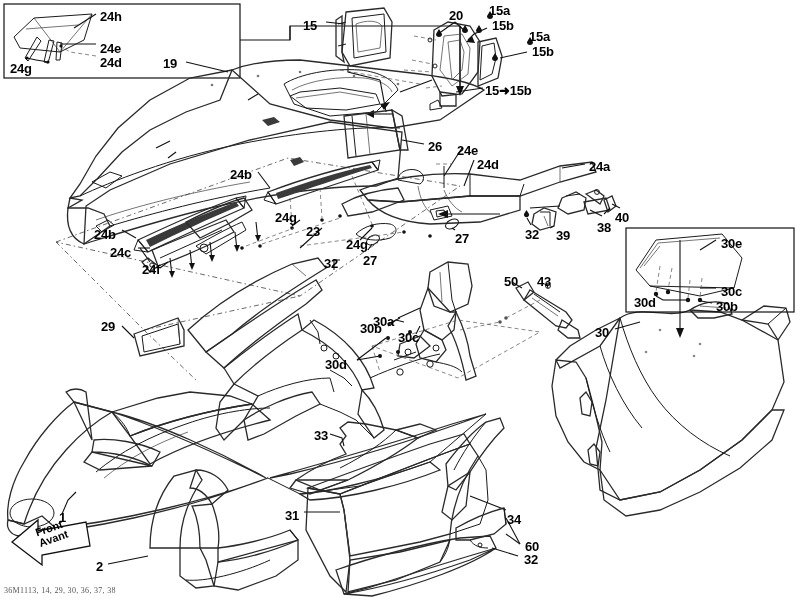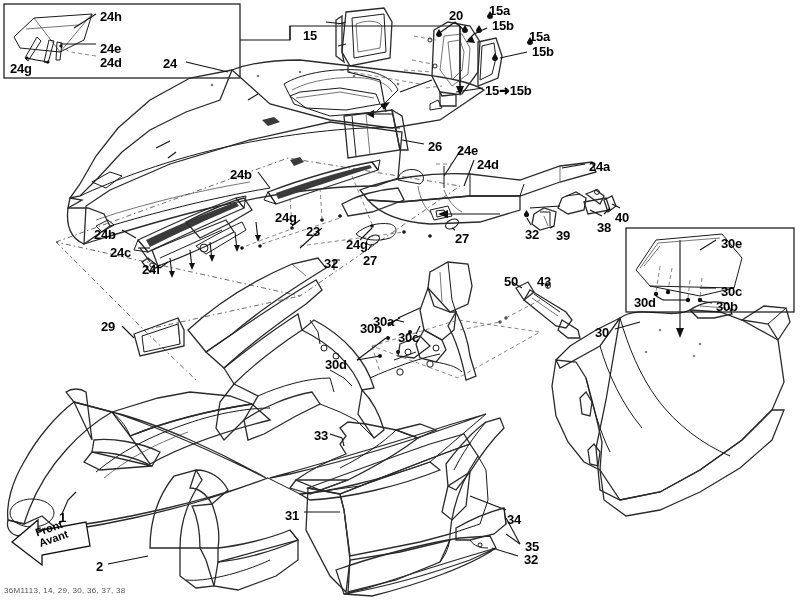--- a/index.html
+++ b/index.html
@@ -29,21 +29,21 @@
     font-size: 13px;
     color: #000000;
     white-space: nowrap;
     line-height: 1;
     letter-spacing: -0.2px;
   }
   .figid {
     position: absolute;
     left: 4px;
     top: 586px;
-    font-family: Liberation Sans, sans-serif;
+    font-family: Liberation Serif, serif;
     font-size: 8px;
     color: #555555;
     white-space: nowrap;
     letter-spacing: 0.3px;
   }
   .frontarrow {
     position: absolute;
     left: 8px;
     top: 512px;
     width: 86px;
@@ -546,23 +546,23 @@
       <path class="lead" d="M560 206 L530 208"></path>
     </g>
 
   </svg>
 
   <div class="callout" style="left:100px;top:10px">24h</div>
   <div class="callout" style="left:100px;top:42px">24e</div>
   <div class="callout" style="left:100px;top:56px">24d</div>
   <div class="callout" style="left:10px;top:62px">24g</div>
 
-  <div class="callout" style="left:163px;top:57px">24</div>
-
-  <div class="callout" style="left:303px;top:29px">15</div>
+  <div class="callout" style="left:163px;top:57px">19</div>
+
+  <div class="callout" style="left:303px;top:19px">15</div>
   <div class="callout" style="left:449px;top:9px">20</div>
   <div class="callout" style="left:489px;top:4px">15a</div>
   <div class="callout" style="left:492px;top:19px">15b</div>
   <div class="callout" style="left:529px;top:30px">15a</div>
   <div class="callout" style="left:532px;top:45px">15b</div>
   <div class="callout" style="left:485px;top:84px">15➜15b</div>
 
   <div class="callout" style="left:428px;top:140px">26</div>
   <div class="callout" style="left:457px;top:144px">24e</div>
   <div class="callout" style="left:477px;top:158px">24d</div>
@@ -599,21 +599,21 @@
   <div class="callout" style="left:721px;top:237px">30e</div>
   <div class="callout" style="left:721px;top:285px">30c</div>
   <div class="callout" style="left:716px;top:300px">30b</div>
   <div class="callout" style="left:634px;top:296px">30d</div>
 
   <div class="callout" style="left:59px;top:511px">1</div>
   <div class="callout" style="left:96px;top:560px">2</div>
   <div class="callout" style="left:314px;top:429px">33</div>
   <div class="callout" style="left:507px;top:513px">34</div>
   <div class="callout" style="left:285px;top:509px">31</div>
-  <div class="callout" style="left:525px;top:540px">35</div>
+  <div class="callout" style="left:525px;top:540px">60</div>
   <div class="callout" style="left:524px;top:553px">32</div>
 
   <div class="frontarrow">
     <svg viewBox="0 0 86 56" width="86" height="56">
       <path d="M4 30 L30 8 L30 19 L78 10 L82 34 L34 43 L34 53 Z" fill="#ffffff" stroke="#111" stroke-width="1.3"></path>
     </svg>
     <div class="txt">
       <span>Front</span><br>
       <span>Avant</span>
     </div>

